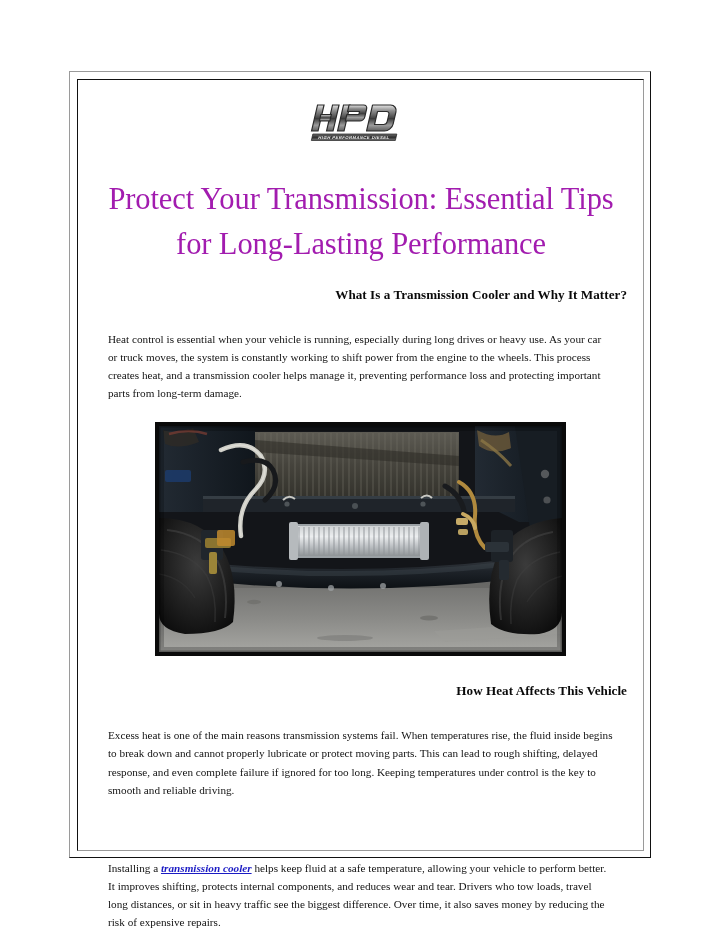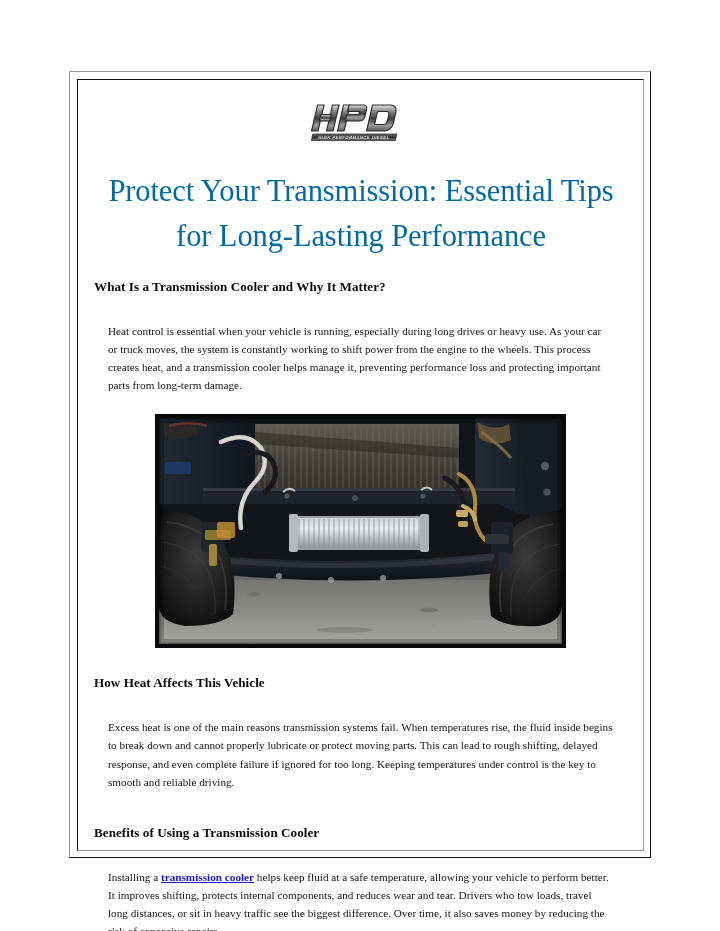--- a/index.html
+++ b/index.html
@@ -62,41 +62,42 @@
     padding-top: 9px;
     padding-bottom: 2px;
   }
   .logo {
     display: inline-block;
     line-height: 0;
   }
 
   
   .doc-title {
-    margin: 16px auto 0 auto;
+    margin: 24px auto 0 auto;
     width: 534px;
     text-align: center;
     font-family: "Liberation Serif", "DejaVu Serif", serif;
     font-size: 30.5px;
     font-weight: 400;
     line-height: 1.47;
     letter-spacing: -0.1px;
-    color: #0369a1;
+    color: #a21caf;
   }
 
   
   .section-heading {
     margin: 0;
     padding: 0;
     font-family: "Liberation Serif", "DejaVu Serif", serif;
     font-size: 13.1px;
     font-weight: 700;
     line-height: 1.3;
     color: #0a0a0a;
     letter-spacing: 0.05px;
+    text-align: right;
   }
 
   
   .body-text {
     margin: 14px;
     padding: 0;
     font-family: "Liberation Serif", "DejaVu Serif", serif;
     font-size: 11.2px;
     font-weight: 400;
     line-height: 1.62;
@@ -104,20 +105,21 @@
     text-align: left;
     letter-spacing: 0.01px;
   }
 
   .spacer-lg { height: 19px; }
   .spacer-md { height: 13px; }
 
   .inline-link {
     color: #1b1bc4;
     font-weight: 700;
+    font-style: italic;
     text-decoration: underline;
     cursor: pointer;
   }
 
   
   .figure-wrap {
     width: 100%;
     text-align: center;
     margin-top: 20px;
     margin-bottom: 22px;
@@ -372,19 +374,18 @@
           </svg>
         </div>
       </div>
 
       <h2 class="section-heading">How Heat Affects This Vehicle</h2>
       <div class="spacer-md"></div>
       <p class="body-text">Excess heat is one of the main reasons transmission systems fail. When temperatures rise, the fluid inside begins to break down and cannot properly lubricate or protect moving parts. This can lead to rough shifting, delayed response, and even complete failure if ignored for too long. Keeping temperatures under control is the key to smooth and reliable driving.</p>
 
       <div class="spacer-lg"></div>
 
-      <h2 class="section-heading">Benefits of Using a Transmission Cooler</h2>
       <div class="spacer-md"></div>
       <p class="body-text"><span>Installing a </span><a class="inline-link">transmission cooler</a><span> helps keep fluid at a safe temperature, allowing your vehicle to perform better. It improves shifting, protects internal components, and reduces wear and tear. Drivers who tow loads, travel long distances, or sit in heavy traffic see the biggest difference. Over time, it also saves money by reducing the risk of expensive repairs.</span></p>
 
     </div>
   </div>
 </div>
 
 </body></html>

